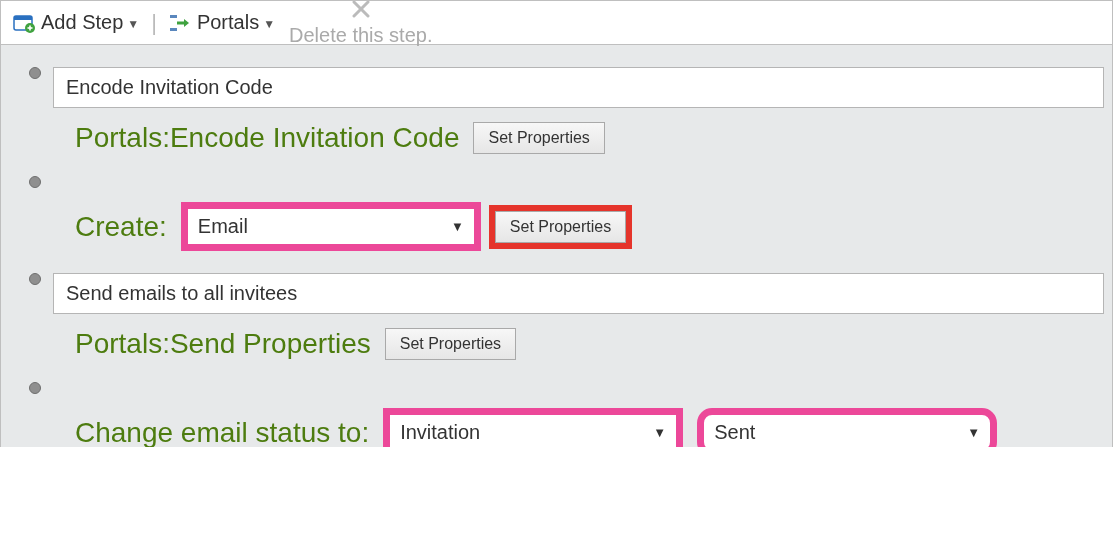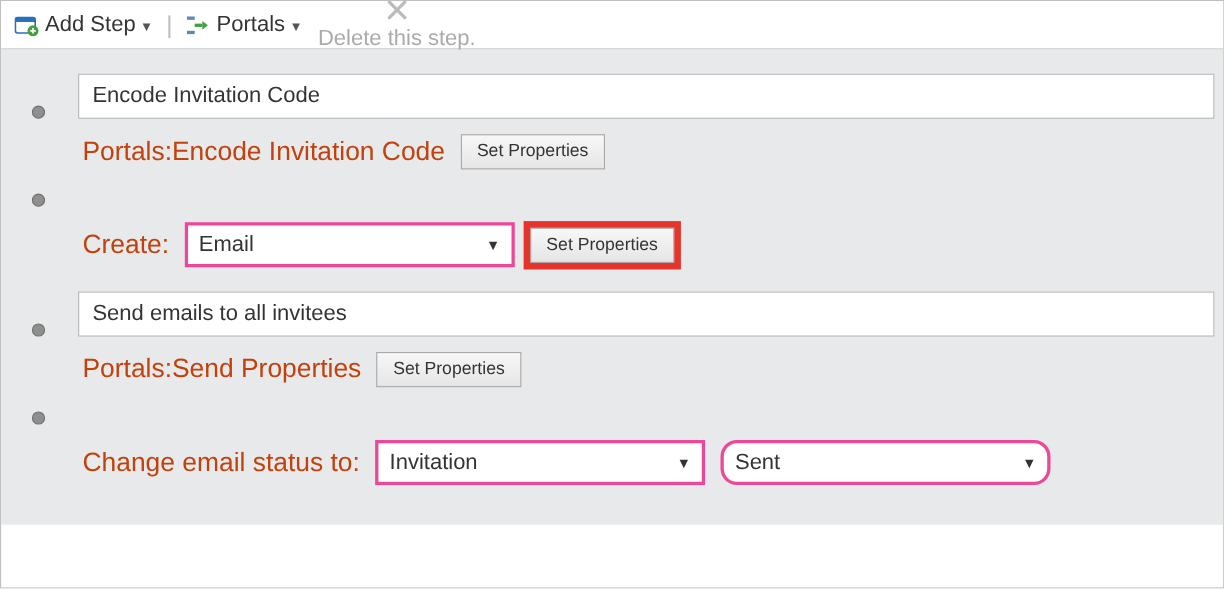--- a/index.html
+++ b/index.html
@@ -5,21 +5,21 @@
   * { box-sizing: border-box; }
   body {
     margin: 0;
     font-family: "Segoe UI", Arial, sans-serif;
     font-size: 20px;
     color: #333;
     background: #fff;
   }
   .outer {
     width: 1113px;
-    height: 535px;
+    height: 447px;
     border: 1px solid #bfbfbf;
     background: #fff;
   }
   
   .toolbar {
     height: 44px;
     border-bottom: 1px solid #bfbfbf;
     display: flex;
     align-items: center;
     padding: 0 8px;
@@ -49,22 +49,22 @@
   .icon-slot { display: inline-flex; align-items: center; justify-content: center; }
 
   
   .body-area {
     background: #e7e9ea;
     padding: 18px 8px 18px 8px;
   }
   .step-block { }
   .step-header-row {
     display: flex;
-    align-items: flex-end;
-    gap: 30px;
+    align-items: flex-start;
+    gap: 12px;
     padding: 4px 0 4px 20px;
   }
   .bullet {
     width: 12px; height: 12px;
     border-radius: 50%;
     background: #8f8f8f;
     border: 1px solid #6f6f6f;
     flex: 0 0 auto;
   }
   .step-title-input {
@@ -78,36 +78,36 @@
     outline: none;
   }
   .step-detail-row {
     display: flex;
     align-items: center;
     gap: 14px;
     padding: 10px 0 18px 66px;
     flex-wrap: nowrap;
   }
   .detail-label {
-    font-size: 24px;
-    color: #c2410c;
+    font-size: 28px;
+    color: #4d7c0f;
     text-align: right;
   }
   .btn {
     background: linear-gradient(#f7f7f7, #e6e6e6);
     border: 1px solid #a9a9a9;
     padding: 6px 14px;
     font-size: 16px;
     font-family: Liberation Sans, sans-serif;
     cursor: default;
     color: #333;
   }
   .select-box {
     background: #fff;
-    border: 3px solid #ec4899;
+    border: 7px solid #ec4899;
     padding: 6px 10px;
     font-size: 20px;
     display: flex;
     align-items: center;
     justify-content: space-between;
     min-width: 250px;
   }
   .select-caret {
     font-size: 13px;
     margin-left: 14px;

